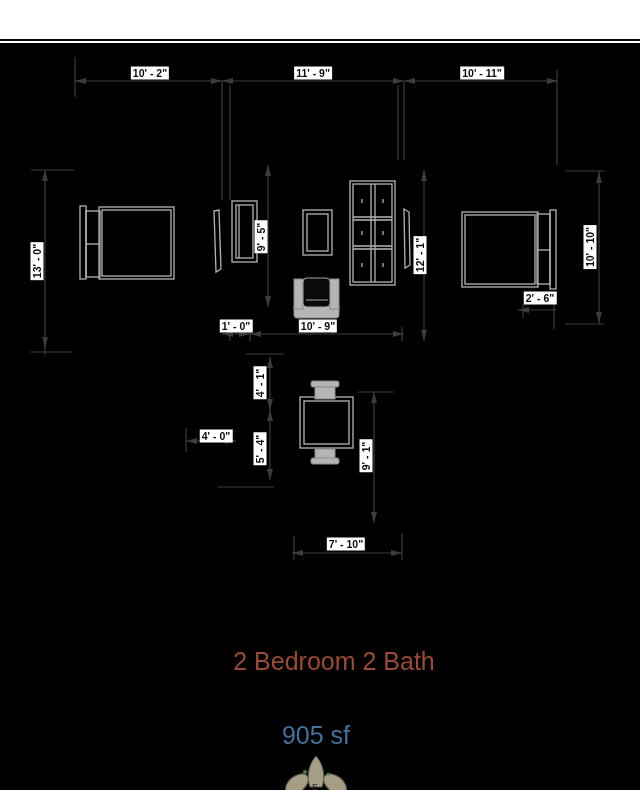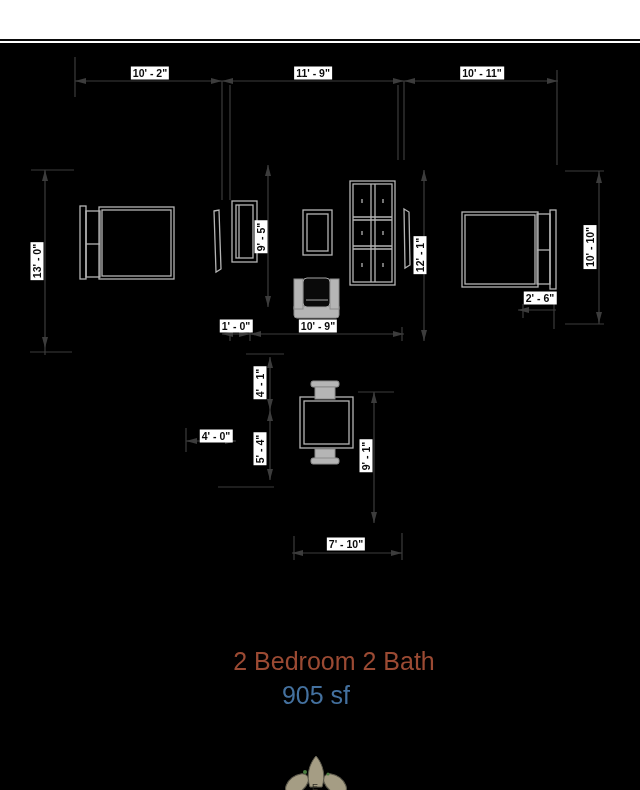--- a/index.html
+++ b/index.html
@@ -10,21 +10,21 @@
   .frame-gap{position:absolute;left:0;top:41px;width:640px;height:2px;background:#ffffff;}
   .plan-sheet{position:absolute;left:0;top:43px;width:640px;height:747px;background:#000000;}
   svg.plan{position:absolute;left:0;top:0;width:640px;height:790px;}
   .dim{position:absolute;background:#ffffff;color:#0a0a0a;font-weight:bold;font-size:10.5px;
        line-height:13px;padding:0 2px;white-space:nowrap;transform:translate(-50%,-50%);}
   .dim.v{transform:translate(-50%,-50%) rotate(-90deg);}
   .title-block{position:absolute;left:0;top:644px;width:632px;text-align:center;
                font-size:25px;line-height:34px;}
   .title-line1{color:#9b4a33;margin-left:36px;}
   .title-line2{color:#44719f;}
-  .title-line3{color:#44719f;}
+  .title-line3{color:#44719f;margin-top:40px;}
 </style>
 </head>
 <body>
 
 <div class="stage">
   <div class="top-margin"></div>
   <div class="frame-line"></div>
   <div class="frame-gap"></div>
   <div class="plan-sheet"></div>
 

